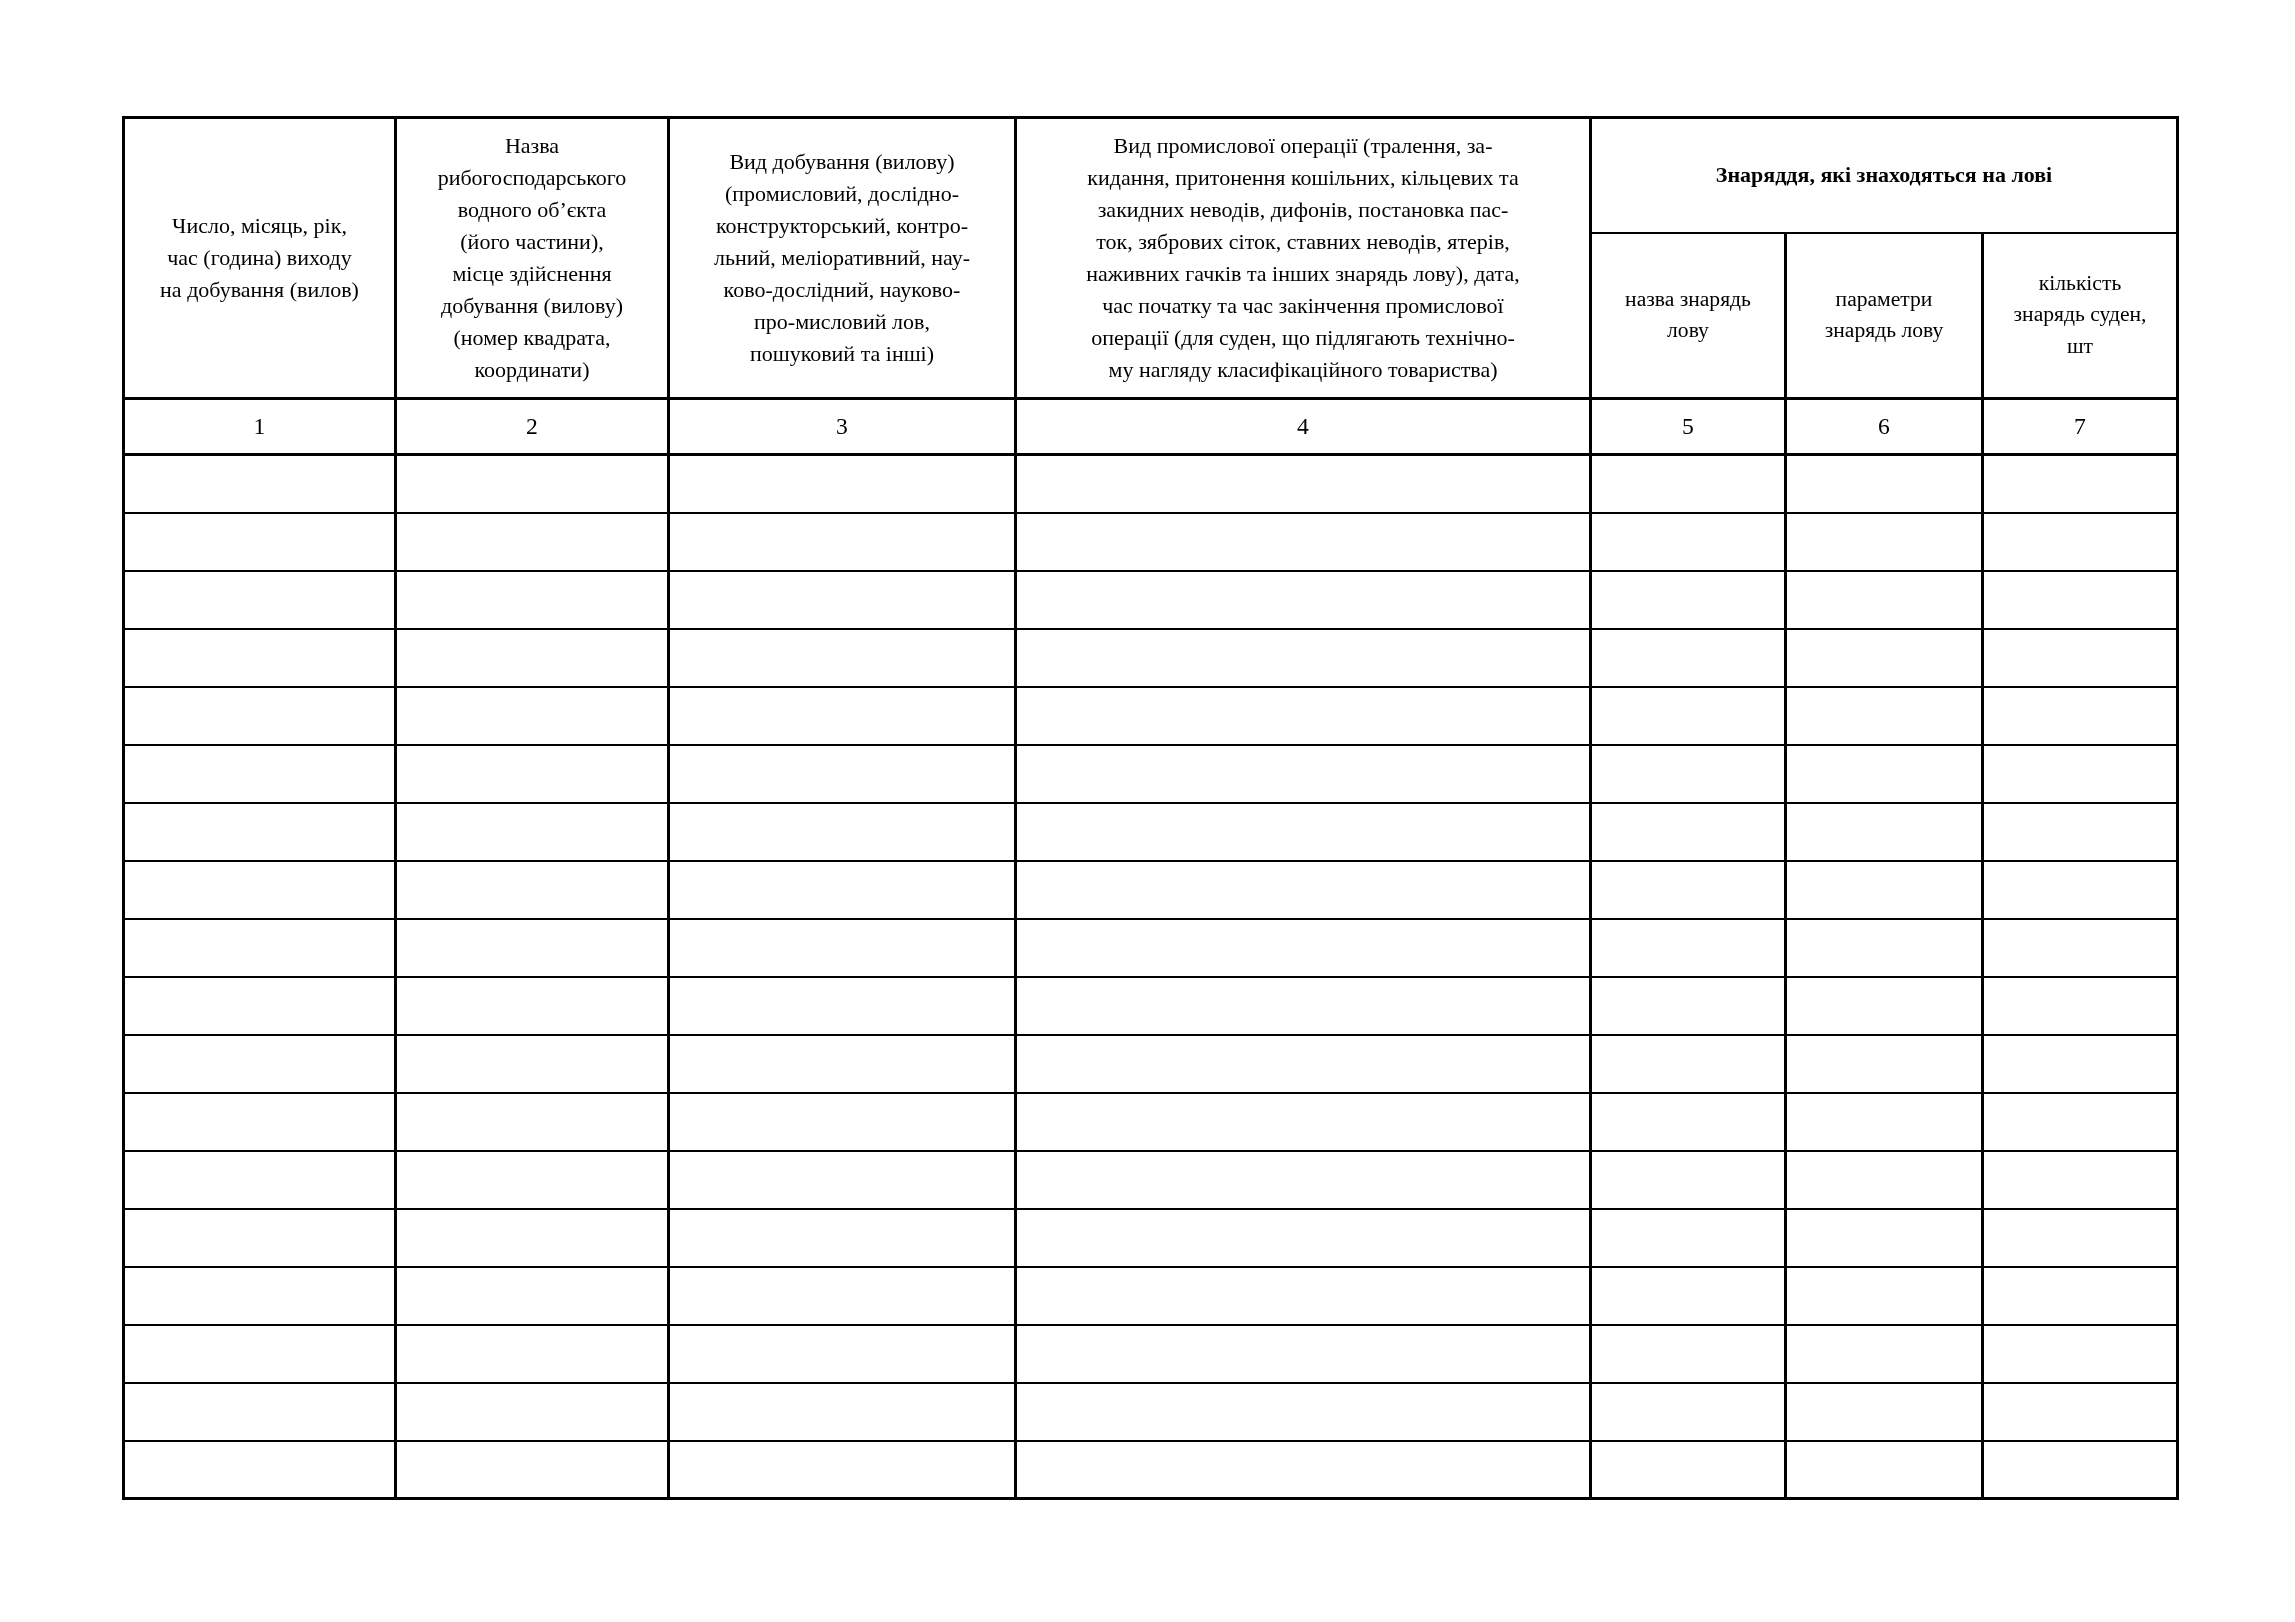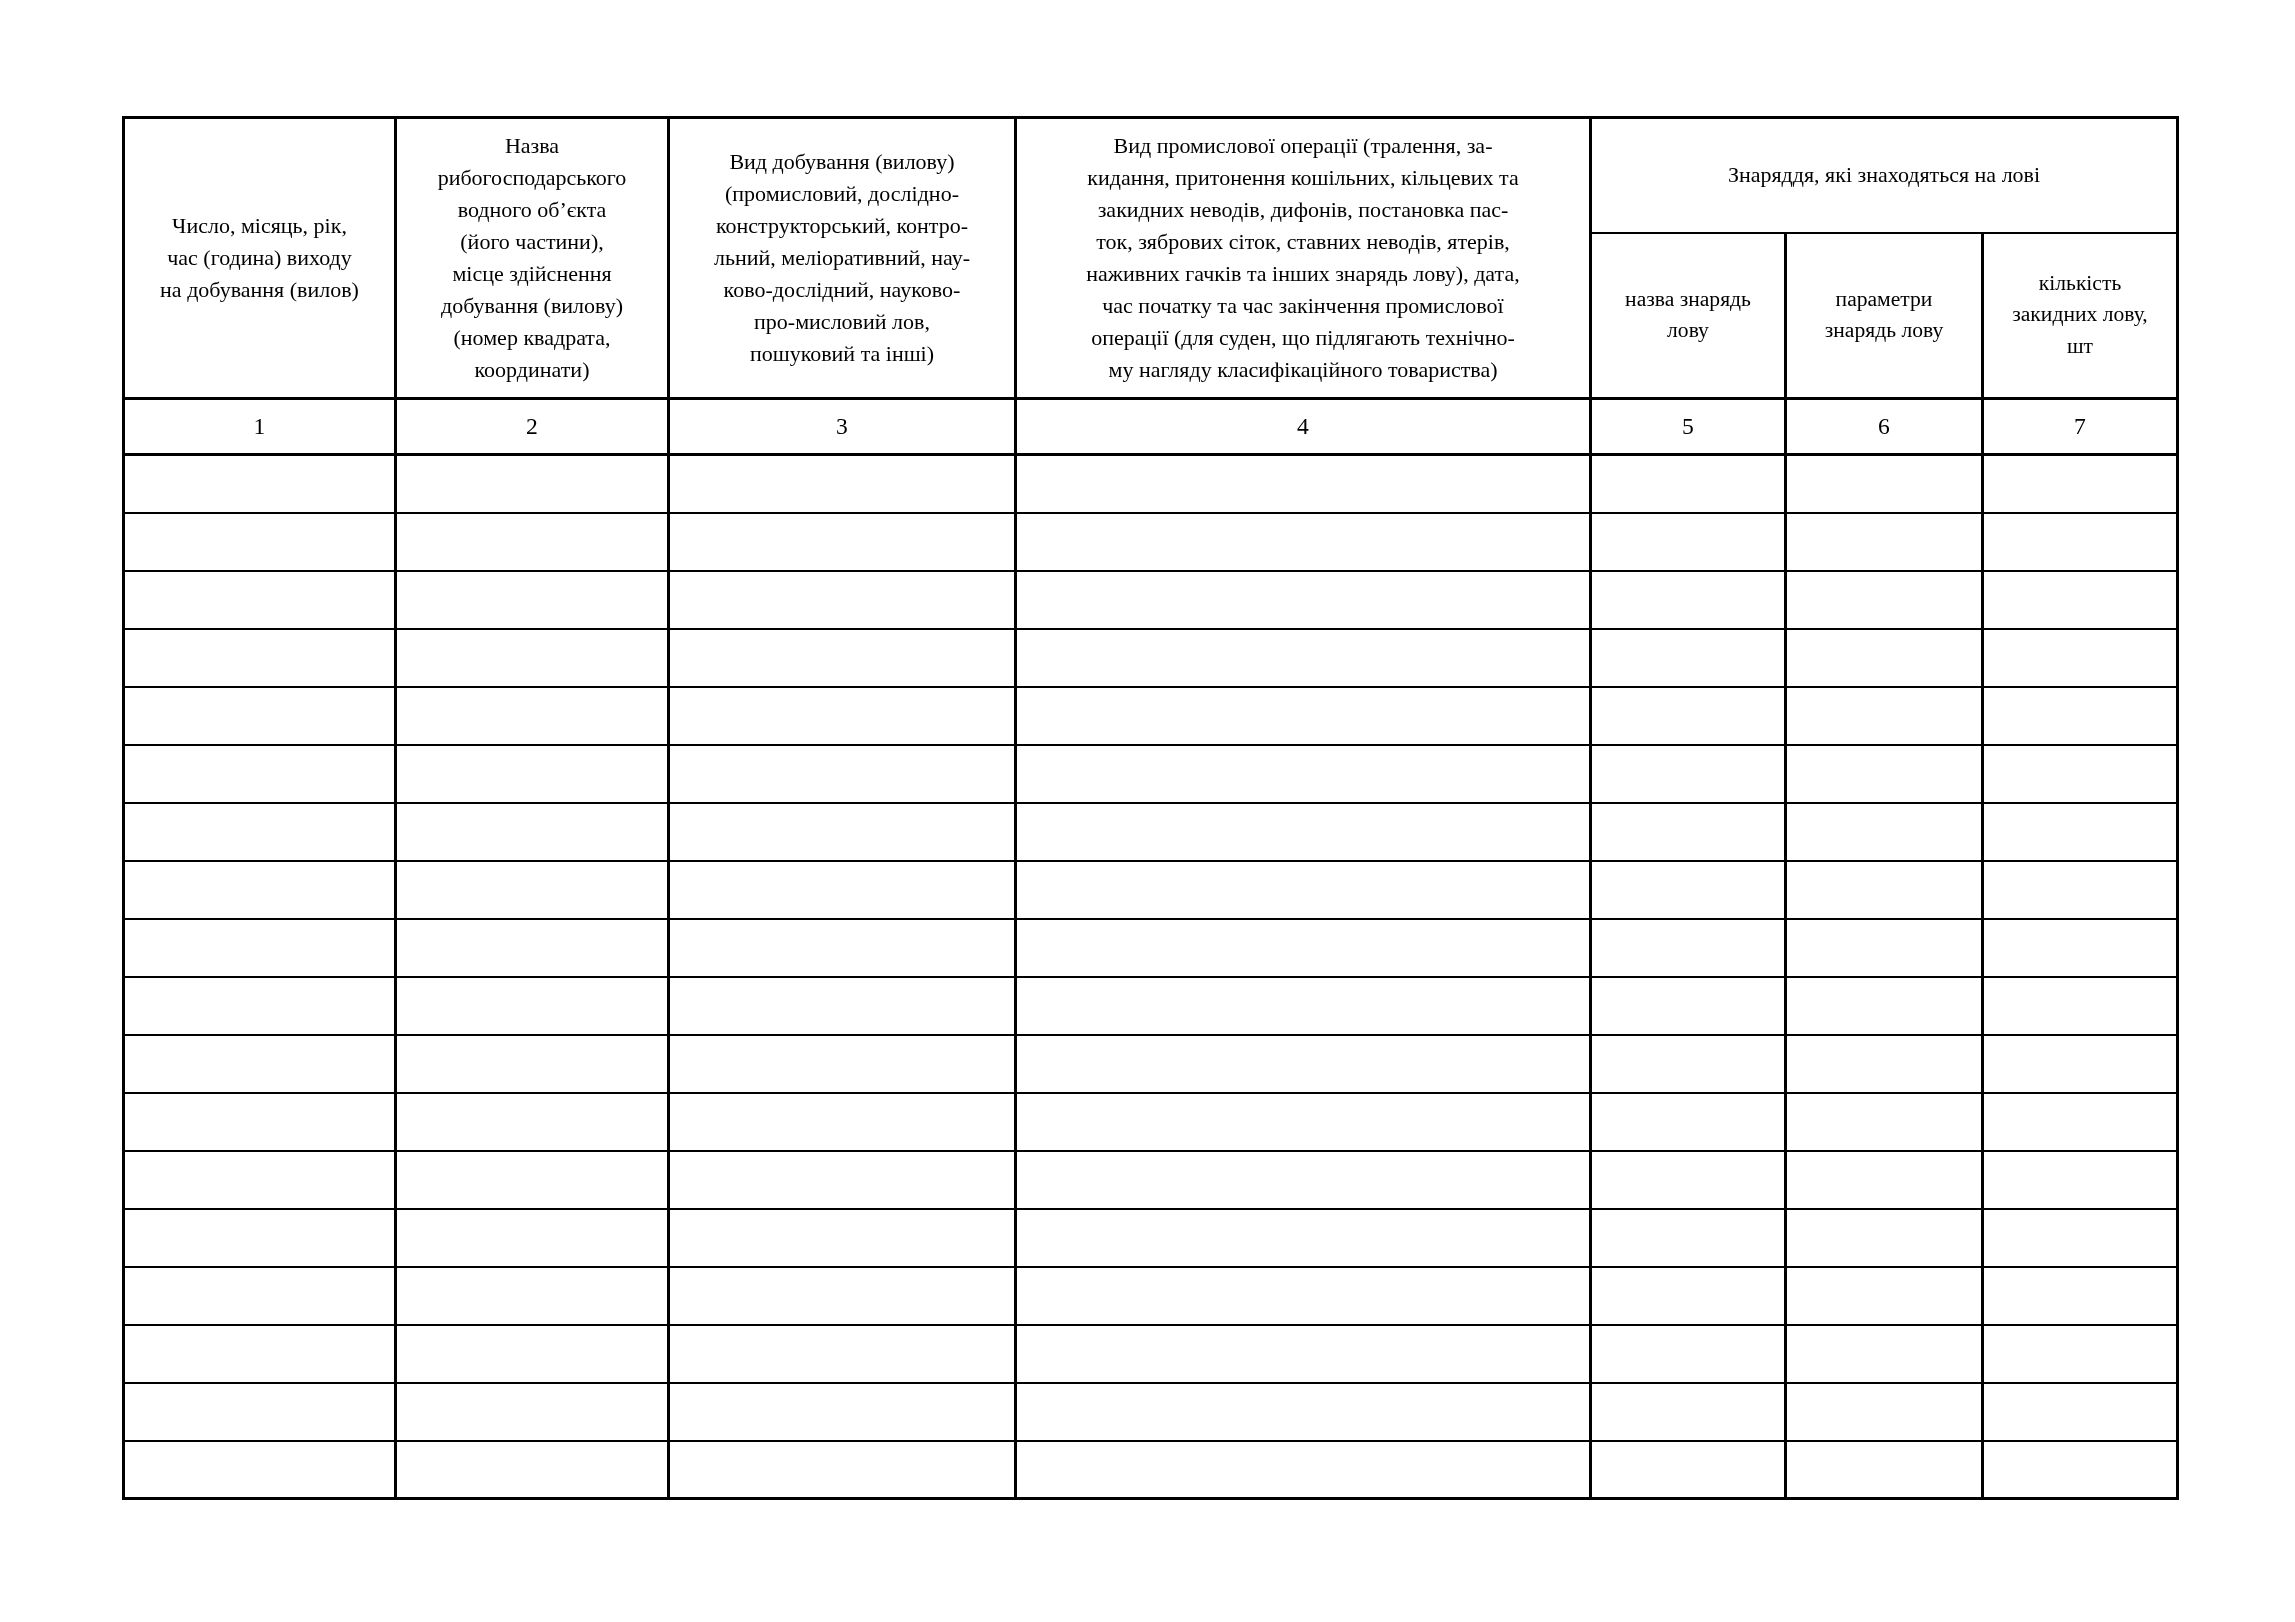--- a/index.html
+++ b/index.html
@@ -38,20 +38,21 @@
     overflow: hidden;
   }
   .hc {
     white-space: pre-line;
     font-size: 22px;
     line-height: 1.46;
   }
   .hc.group {
     font-size: 22px;
     border-bottom-width: 2.6px;
+    font-weight: bold;
   }
   .hc.sub {
     font-size: 21.6px;
   }
   tr.r-group { height: 115px; }
   tr.r-sub   { height: 166px; }
   tr.r-nums  { height: 56px; }
   tr.r-data  { height: 58px; }
   tr.r-nums td {
     font-size: 23.6px;
@@ -102,21 +103,21 @@
 операції (для суден, що підлягають технічно-
 му нагляду класифікаційного товариства)</th>
         <th class="hc group" colspan="3">Знаряддя, які знаходяться на лові</th>
       </tr>
       <tr class="r-sub">
         <th class="hc sub">назва знарядь
 лову</th>
         <th class="hc sub">параметри
 знарядь лову</th>
         <th class="hc sub">кількість
-закидних лову,
+знарядь суден,
 шт</th>
       </tr>
       <tr class="r-nums">
         <td>1</td>
         <td>2</td>
         <td>3</td>
         <td>4</td>
         <td>5</td>
         <td>6</td>
         <td>7</td>

